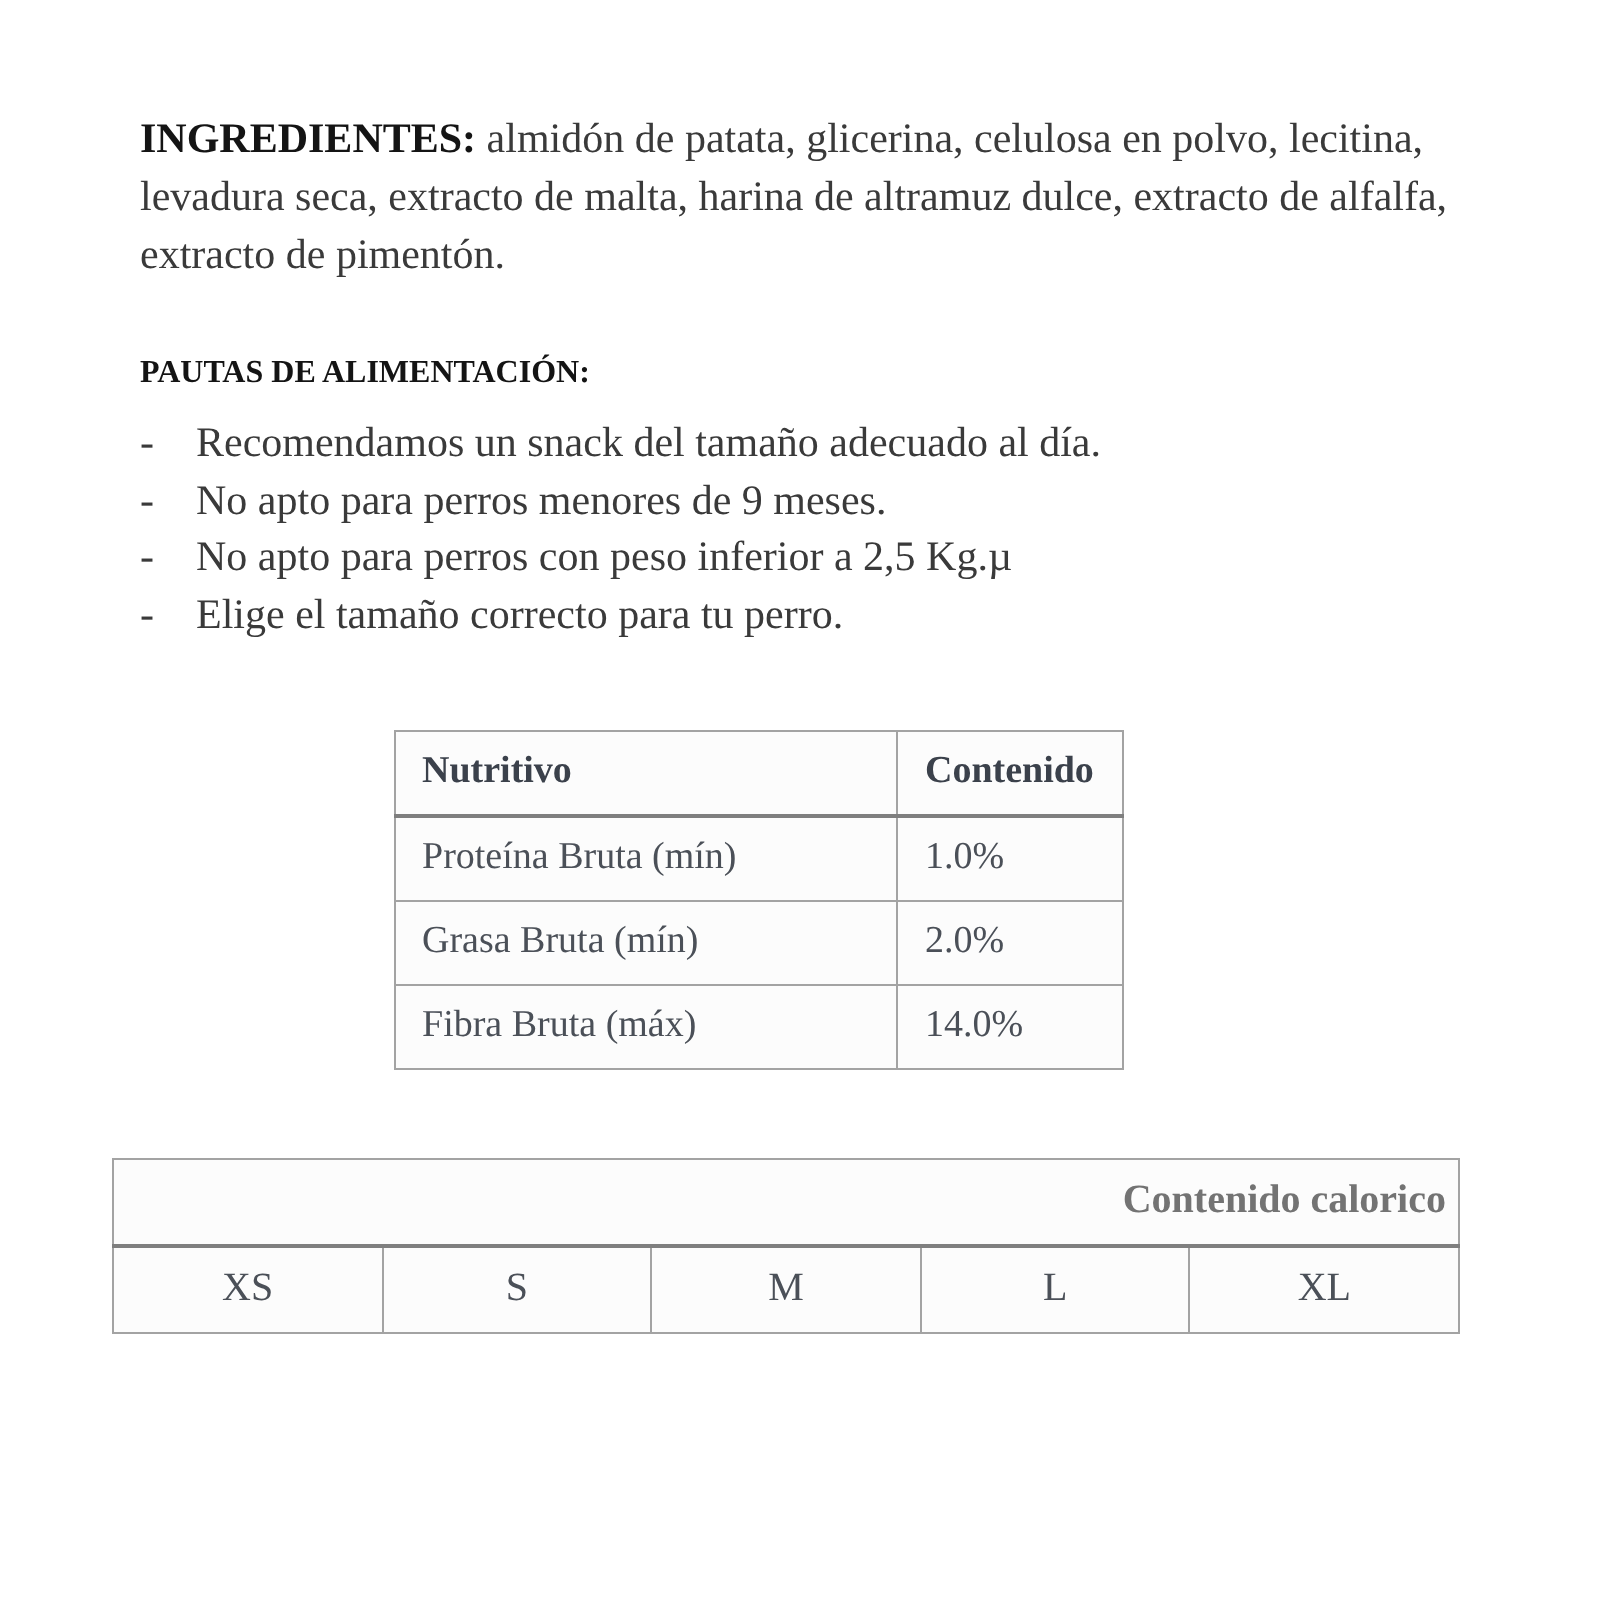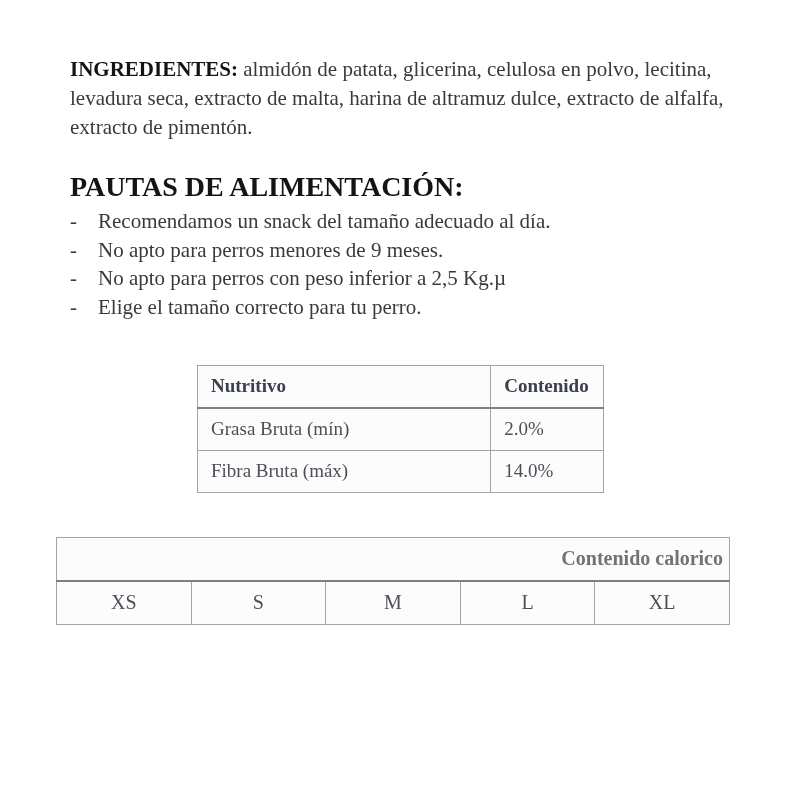--- a/index.html
+++ b/index.html
@@ -25,21 +25,21 @@
     line-height: 29px;
     color: #3a3a3a;
     margin: 0;
   }
   .ingredients-paragraph strong {
     color: #141414;
     font-weight: 700;
   }
   .section-heading {
     margin: 30px 0 6px 0;
-    font-size: 28px;
+    font-size: 16px;
     line-height: 29px;
     font-weight: 700;
     color: #141414;
   }
   .feeding-list {
     margin: 0;
     padding: 0;
     list-style: none;
     font-size: 21px;
     line-height: 28.5px;
@@ -52,21 +52,21 @@
     width: 28px;
     flex: 0 0 28px;
   }
 
   
   table {
     border-collapse: collapse;
   }
   .nutrition-table {
     margin: 44px 0 0 127px;
-    width: 407px;
+    width: 365px;
     font-size: 19px;
     color: #4b5058;
     background: #fcfcfc;
   }
   .nutrition-table th,
   .nutrition-table td {
     border: 1px solid #a3a3a3;
     padding: 9px 13px 10px 13px;
     text-align: left;
     font-weight: 400;
@@ -141,20 +141,24 @@
 
     <table class="nutrition-table">
       <thead>
         <tr>
           <th class="col-nutrient">Nutritivo</th>
           <th class="col-content">Contenido</th>
         </tr>
       </thead>
       <tbody>
         <tr>
+          <td>Proteína Bruta (mín)</td>
+          <td>1.0%</td>
+        </tr>
+        <tr>
           <td>Grasa Bruta (mín)</td>
           <td>2.0%</td>
         </tr>
         <tr>
           <td>Fibra Bruta (máx)</td>
           <td>14.0%</td>
         </tr>
       </tbody>
     </table>
 

